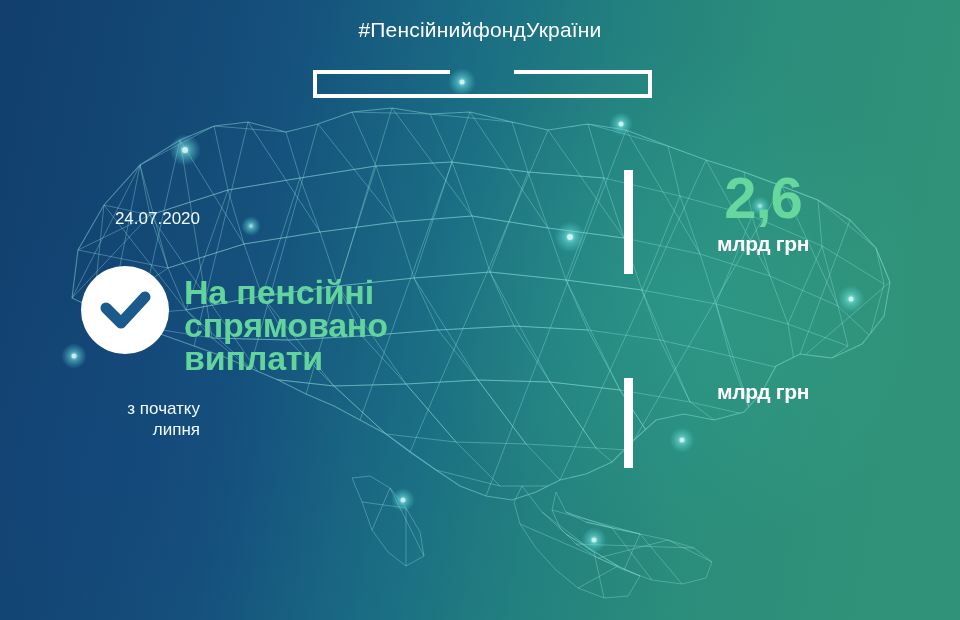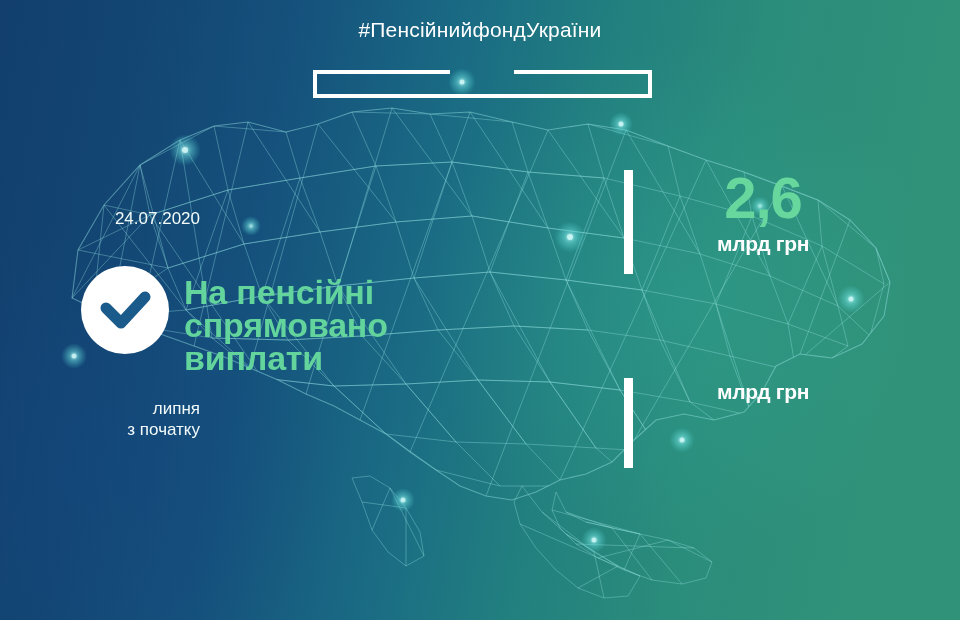--- a/index.html
+++ b/index.html
@@ -337,22 +337,22 @@
     </div>
     <div class="stat-rule"></div>
     <div class="stat-values">
       <div class="stat-amount">2,6</div>
       <div class="stat-unit">млрд грн</div>
     </div>
   </div>
 
   <div class="stat stat-2">
     <div class="stat-caption">
+      <div>з початку</div>
       <div>липня</div>
-      <div>з початку</div>
     </div>
     <div class="stat-rule"></div>
     <div class="stat-values">
       <div class="stat-unit">млрд грн</div>
     </div>
   </div>
 
 </div>
 
 </body></html>

